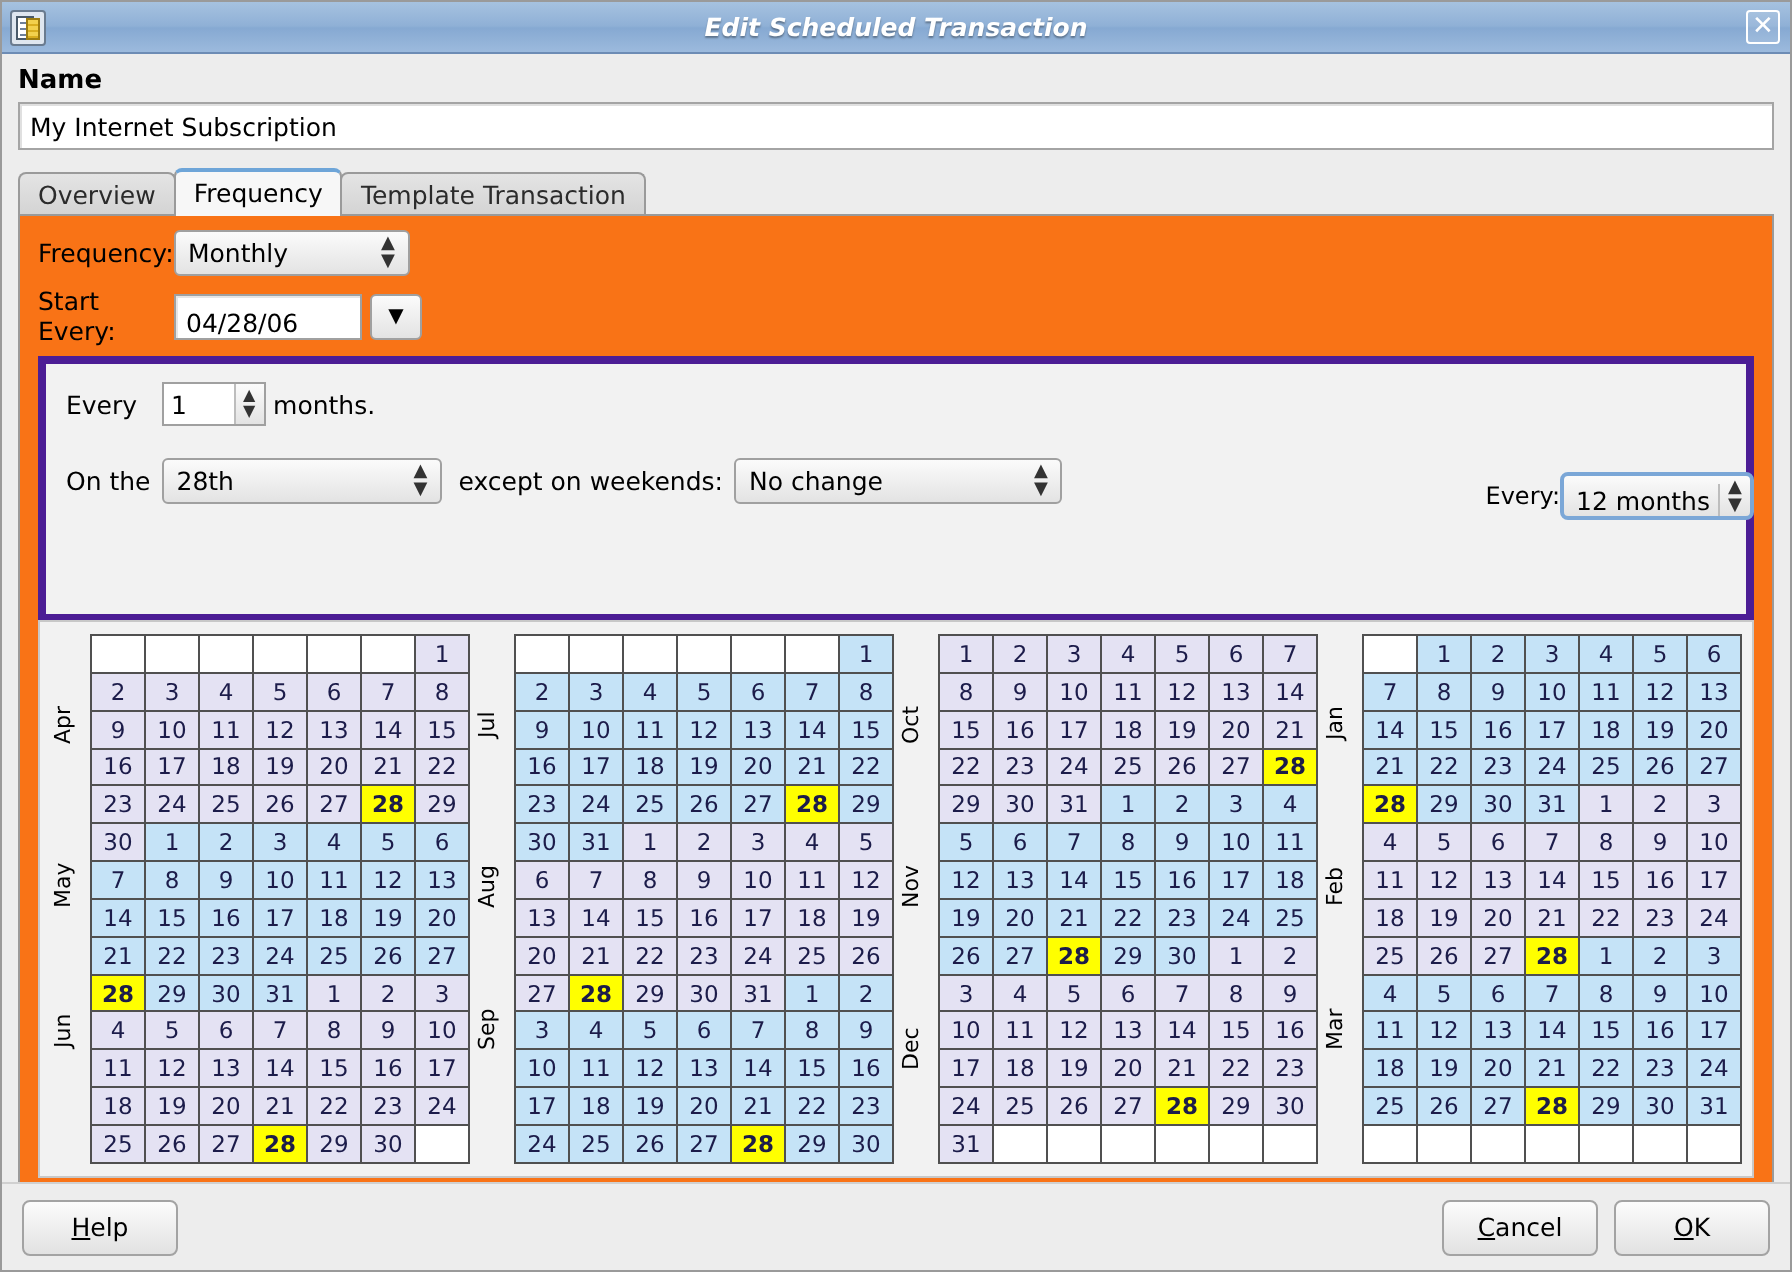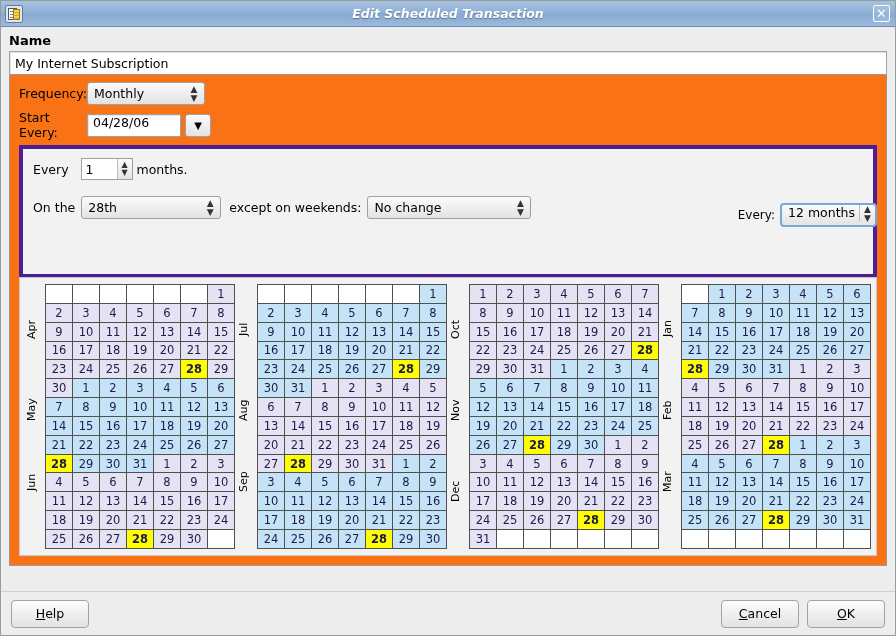--- a/index.html
+++ b/index.html
@@ -93,21 +93,21 @@
     height: 23px; border: 1px solid #a0a0a0; border-radius: 3px;
     background: linear-gradient(to bottom,#fbfbfb,#e3e3e3);
     display: flex; align-items: center; cursor: pointer;
     font-size: 12.5px; padding-left: 6px; position: relative;
   }
   .combo .txt { flex: 1 1 auto; }
   .combo .updown { width: 16px; text-align: center; font-size: 9px; line-height: 9px; color:#333; padding-right:4px;}
   .combo .updown i { display:block; font-style: normal; }
   .textfield {
     height: 23px; border: 1px solid #a0a0a0; background:#ffffff;
-    padding: 0 5px; font-size: 12.5px; display:flex; align-items:flex-start;
+    padding: 0 5px; font-size: 12.5px; display:flex; align-items:flex-end;
     box-shadow: inset 1px 1px 0 #e6e6e6;
   }
   .dropbtn {
     width: 26px; height: 23px; margin-left: 4px;
     border: 1px solid #a0a0a0; border-radius: 3px;
     background: linear-gradient(to bottom,#fbfbfb,#e3e3e3);
     display:flex; align-items:center; justify-content:center;
     font-size: 10px; cursor: pointer;
   }
   
@@ -130,21 +130,21 @@
   }
   .spin .arrows i { font-style: normal; display:block; }
   
   #view-row {
     position: absolute; right: 9px; bottom: 338px;
     display: flex; align-items: center;
   }
   #view-combo {
     border: 2px solid #7ba7d7; border-radius: 4px; padding: 0;
     background: linear-gradient(to bottom,#fbfbfb,#e3e3e3);
-    height: 24px; display:flex; align-items:flex-start; margin-left: 5px;
+    height: 24px; display:flex; align-items:flex-end; 
     font-size: 12.5px; cursor: pointer;
   }
   #view-combo .txt { padding: 0 4px 0 6px; }
   #view-combo .sep { width:1px; height:16px; background:#bdbdbd; }
   #view-combo .updown { width: 15px; text-align:center; font-size:9px; line-height:9px; color:#333; }
   #view-combo .updown i { display:block; font-style:normal; }
   
   #calendar-area {
     position: absolute; left: 9px; right: 9px; bottom: 9px; top: 202px;
     border: 1px solid #c8c8c8; background: #f2f2f2;
@@ -209,20 +209,25 @@
     </div>
     <div id="title-text">Edit Scheduled Transaction</div>
     <div id="close-btn">✕</div>
   </div>
 
   <div id="content">
 
     <div class="lbl-bold">Name</div>
     <input id="name-input" type="text" value="My Internet Subscription" style="">
 
+    <div id="tabs">
+      <div class="tab">Overview</div>
+      <div class="tab active">Frequency</div>
+      <div class="tab">Template Transaction</div>
+    </div>
 
     <div id="panel">
 
       <div class="row">
         <span class="row-label" style="width:62px">Frequency:</span>
         <div class="combo" style="width:118px">
           <span class="txt">Monthly</span>
           <span class="updown">
               <i>▲</i>
               <i>▼</i>

